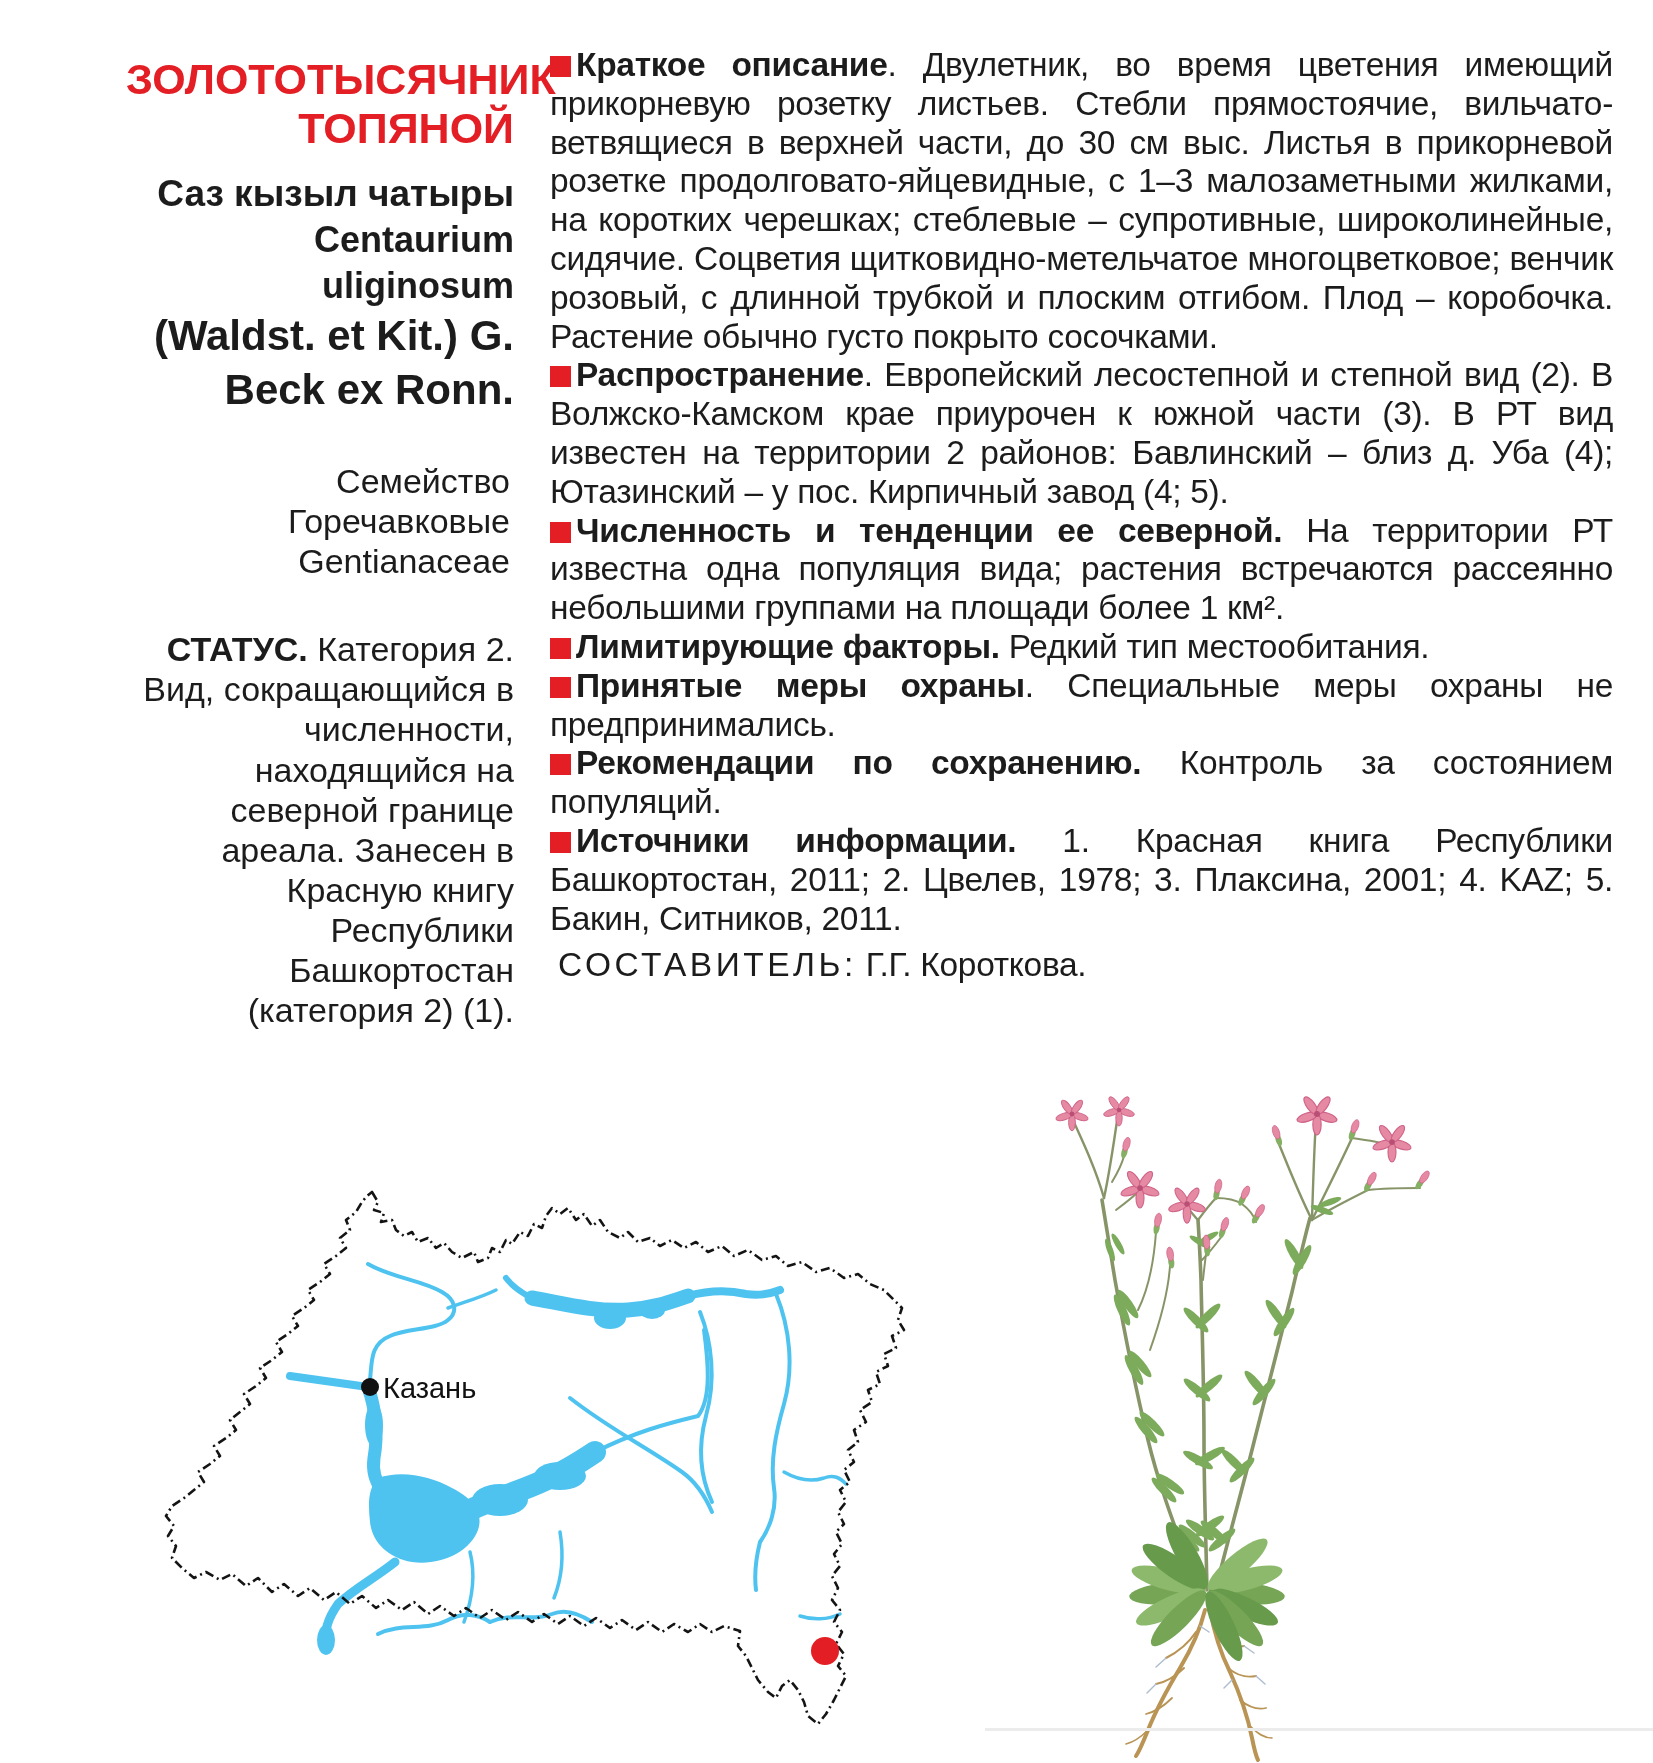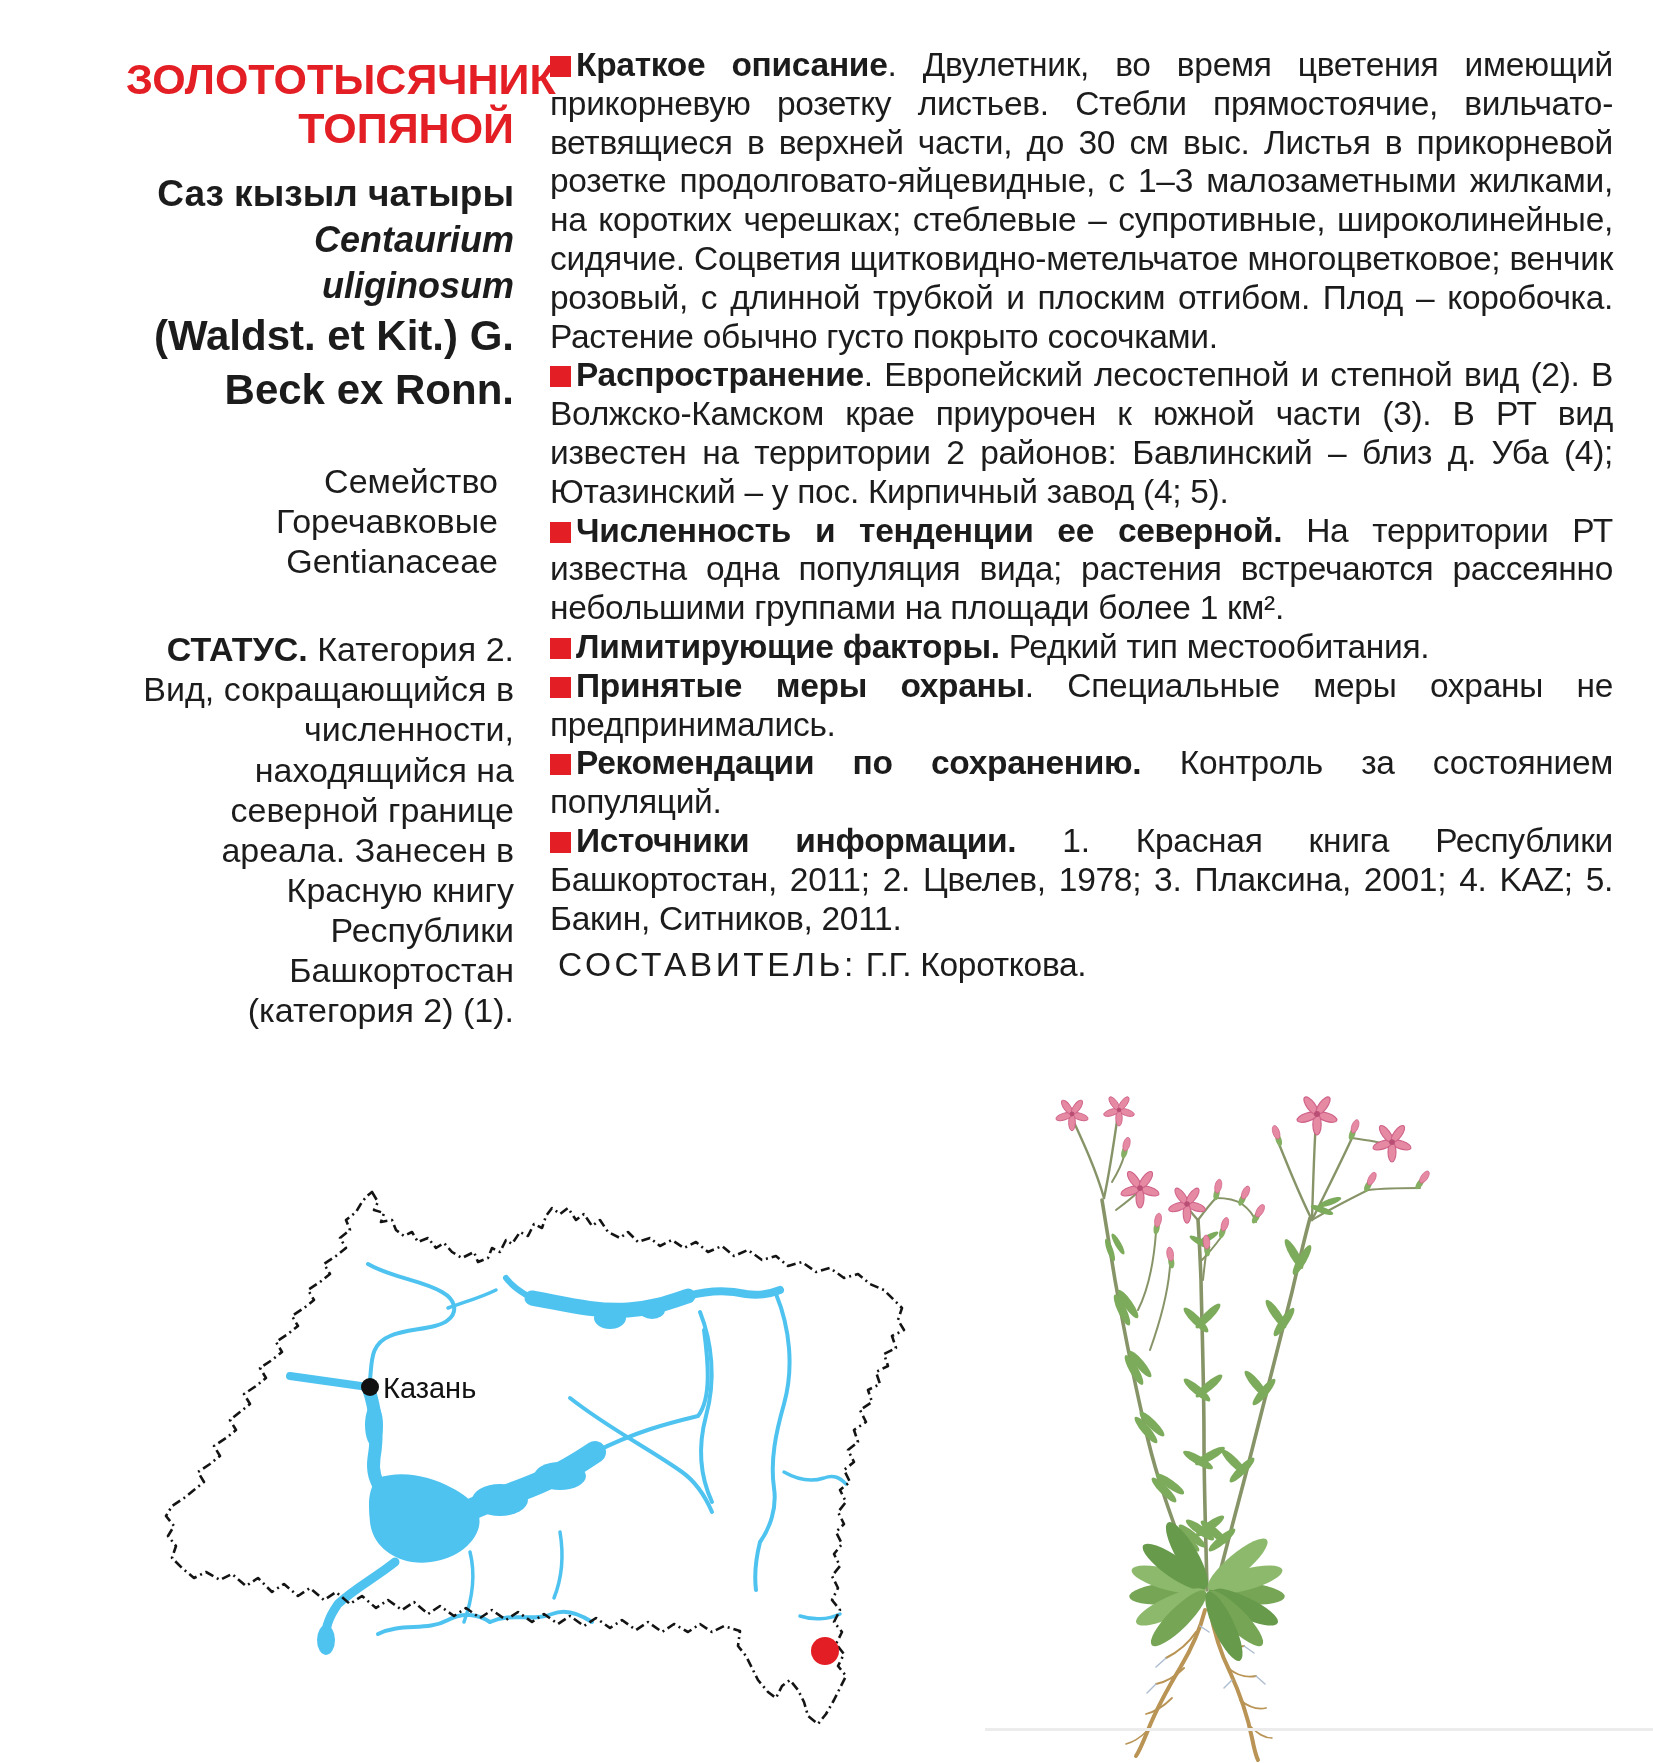--- a/index.html
+++ b/index.html
@@ -2,23 +2,23 @@
 <html lang="ru"><head>
 <meta charset="utf-8">
 <style>
   html,body{margin:0;padding:0;background:#ffffff;}
   .page{position:relative;width:1653px;height:1763px;background:#ffffff;overflow:hidden;
         font-family:"Liberation Sans","DejaVu Sans",sans-serif;color:#1c1c1c;}
   
   .left-col{position:absolute;left:126px;top:55px;width:388px;text-align:right;}
   .sp-title{margin:0 0 16px 0;font-size:43px;line-height:1.15;font-weight:bold;color:#e31e24;}
   .tatar{margin:0;font-size:37px;line-height:1.28;font-weight:bold;text-align:right;}
-  .latin{margin:0;font-size:36px;line-height:1.28;font-weight:bold;font-style:italic;}
+  .latin{margin:0;font-size:36px;line-height:1.28;font-weight:bold;}
   .authority{margin:0;font-size:42px;line-height:1.28;font-weight:bold;}
-  .family{margin:44px 16px 0 0;font-size:34px;line-height:1.18;}
+  .family{margin:44px 4px 0 0;font-size:34px;line-height:1.18;}
   .status{margin:48px 0 0 0;font-size:34px;line-height:1.18;}
   
   .right-col{position:absolute;left:550px;top:46px;width:1063px;
              font-size:33.5px;line-height:38.8px;letter-spacing:-0.3px;text-align:justify;}
   .sec{margin:0;}
   .sq{display:inline-block;width:21px;height:21px;background:#e31e24;margin-right:5px;vertical-align:-1px;}
   .comp{margin:8px;text-align:left;}
   .comp-label{letter-spacing:3.5px;}
   
   .map-svg{position:absolute;left:140px;top:1080px;width:800px;height:680px;}

